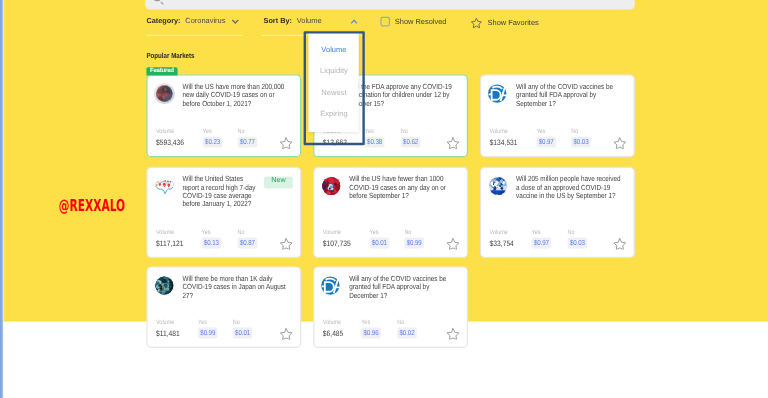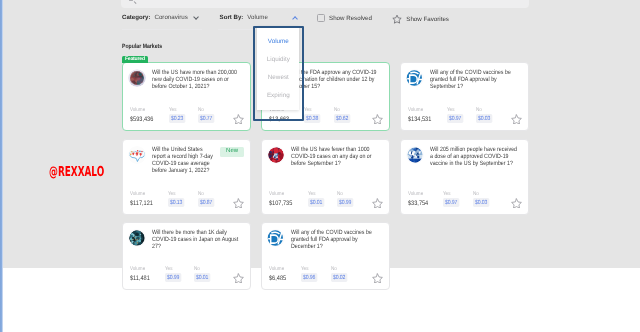--- a/index.html
+++ b/index.html
@@ -1,20 +1,20 @@
 <!DOCTYPE html>
 <html><head>
 <meta charset="utf-8">
 <style>
   * { box-sizing: border-box; margin:0; padding:0; }
   html,body { width:640px; height:332px; overflow:hidden; }
   body { font-family: "Liberation Sans", sans-serif; background:#ffffff; position:relative;
          -webkit-font-smoothing:antialiased;
          text-rendering:geometricPrecision; }
-  .page { position:absolute; left:0; top:0; width:640px; height:268px; background:#e5e5e5; }
+  .page { position:absolute; left:0; top:0; width:640px; height:268px; background:#fde047; }
 
   
   .leftbar { position:absolute; left:0; top:0; width:3.4px; height:332px;
              background:linear-gradient(to right,#7fa4db 0%,#89addf 55%,#bdd0ee 82%,#f4f7fc 100%); }
 
   
   .searchbar { position:absolute; left:121.4px; top:-10.8px; width:408px; height:18.8px;
                background:#eeeeef; border-radius:4px; }
   .searchbar .si { position:absolute; left:7px; top:6.5px; width:5.4px; height:5.4px;
                    border:1.1px solid #9a9a9e; border-radius:50%; }

